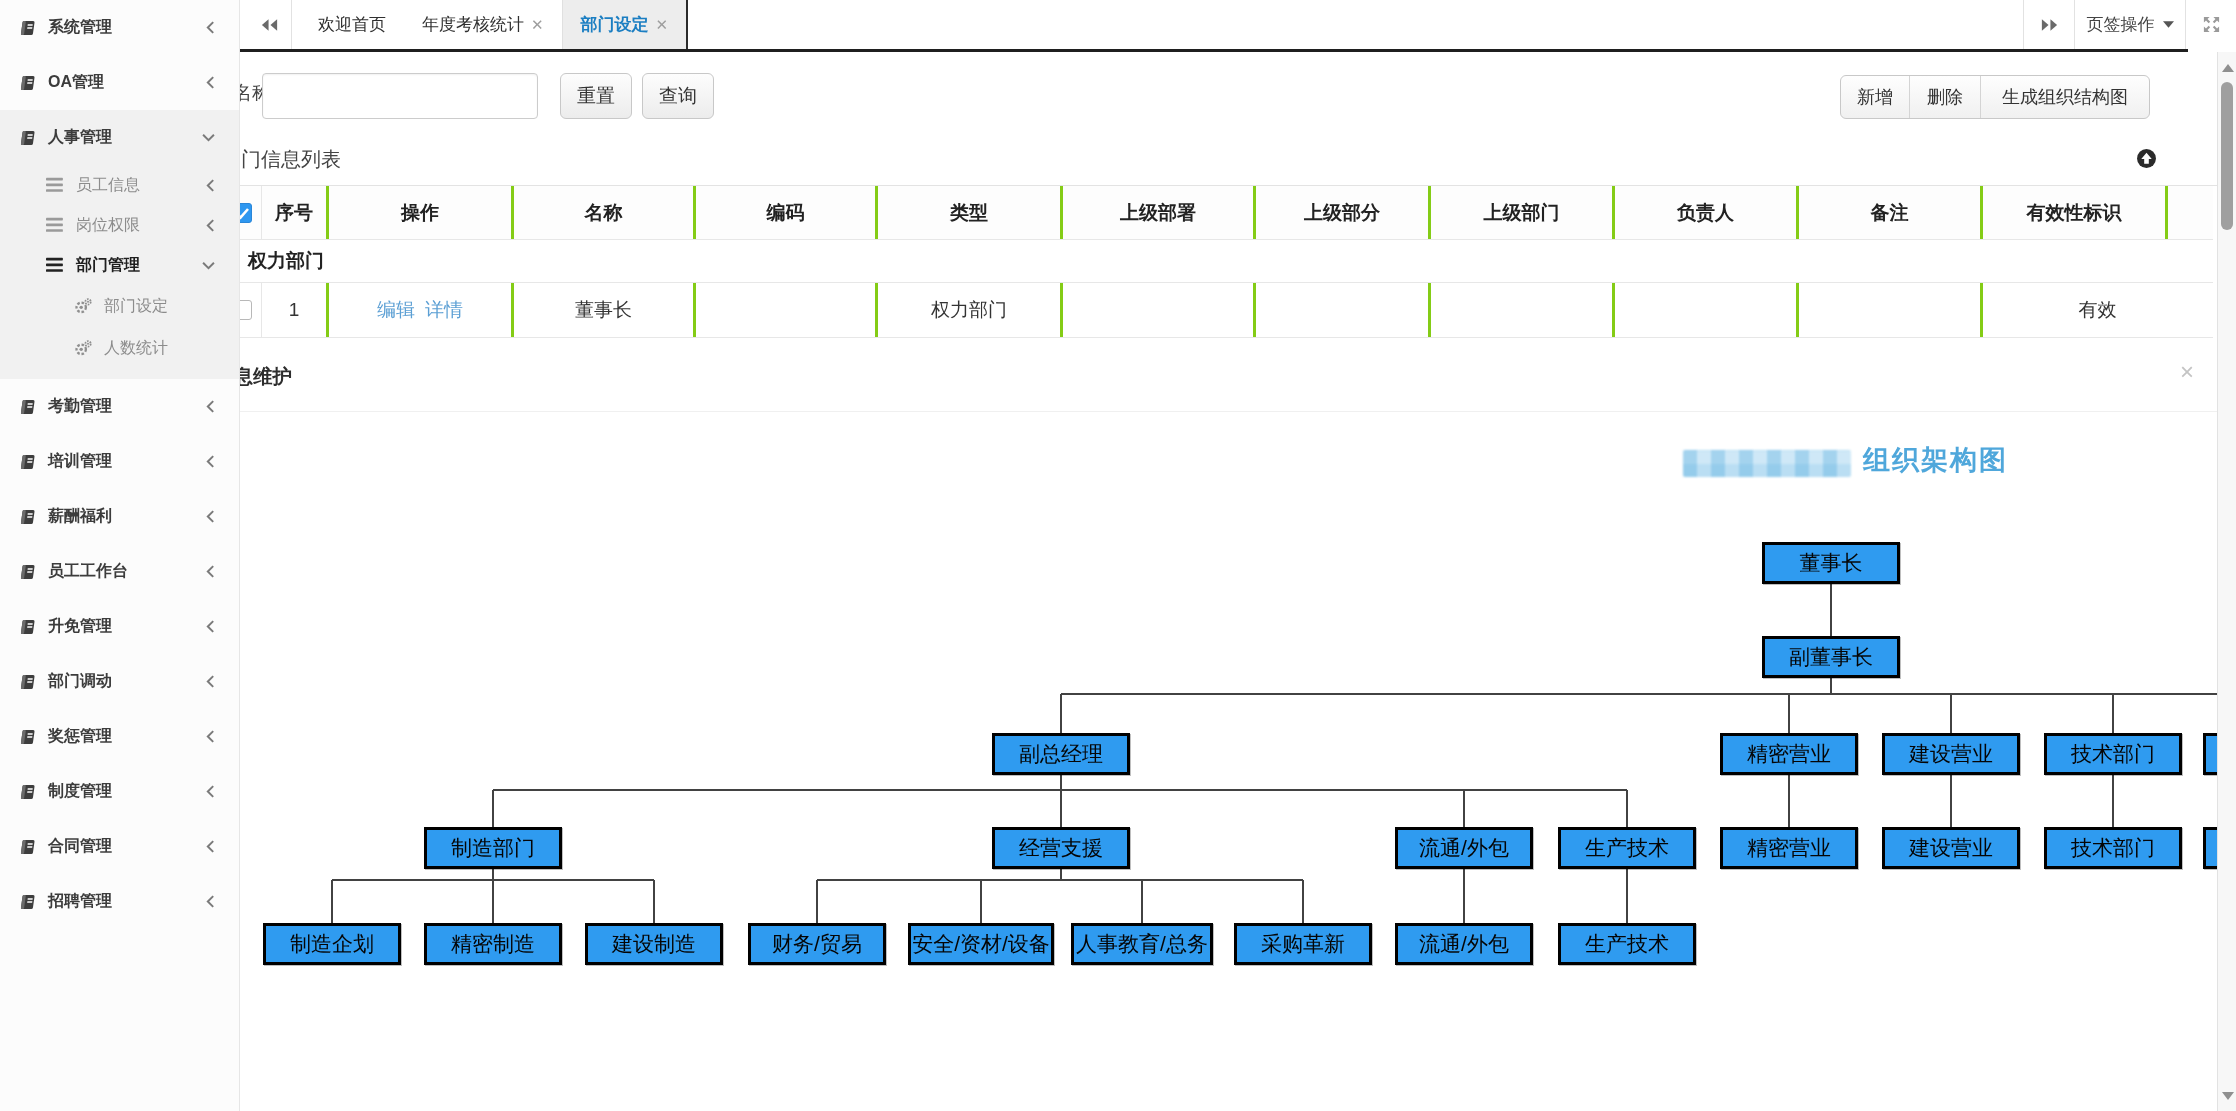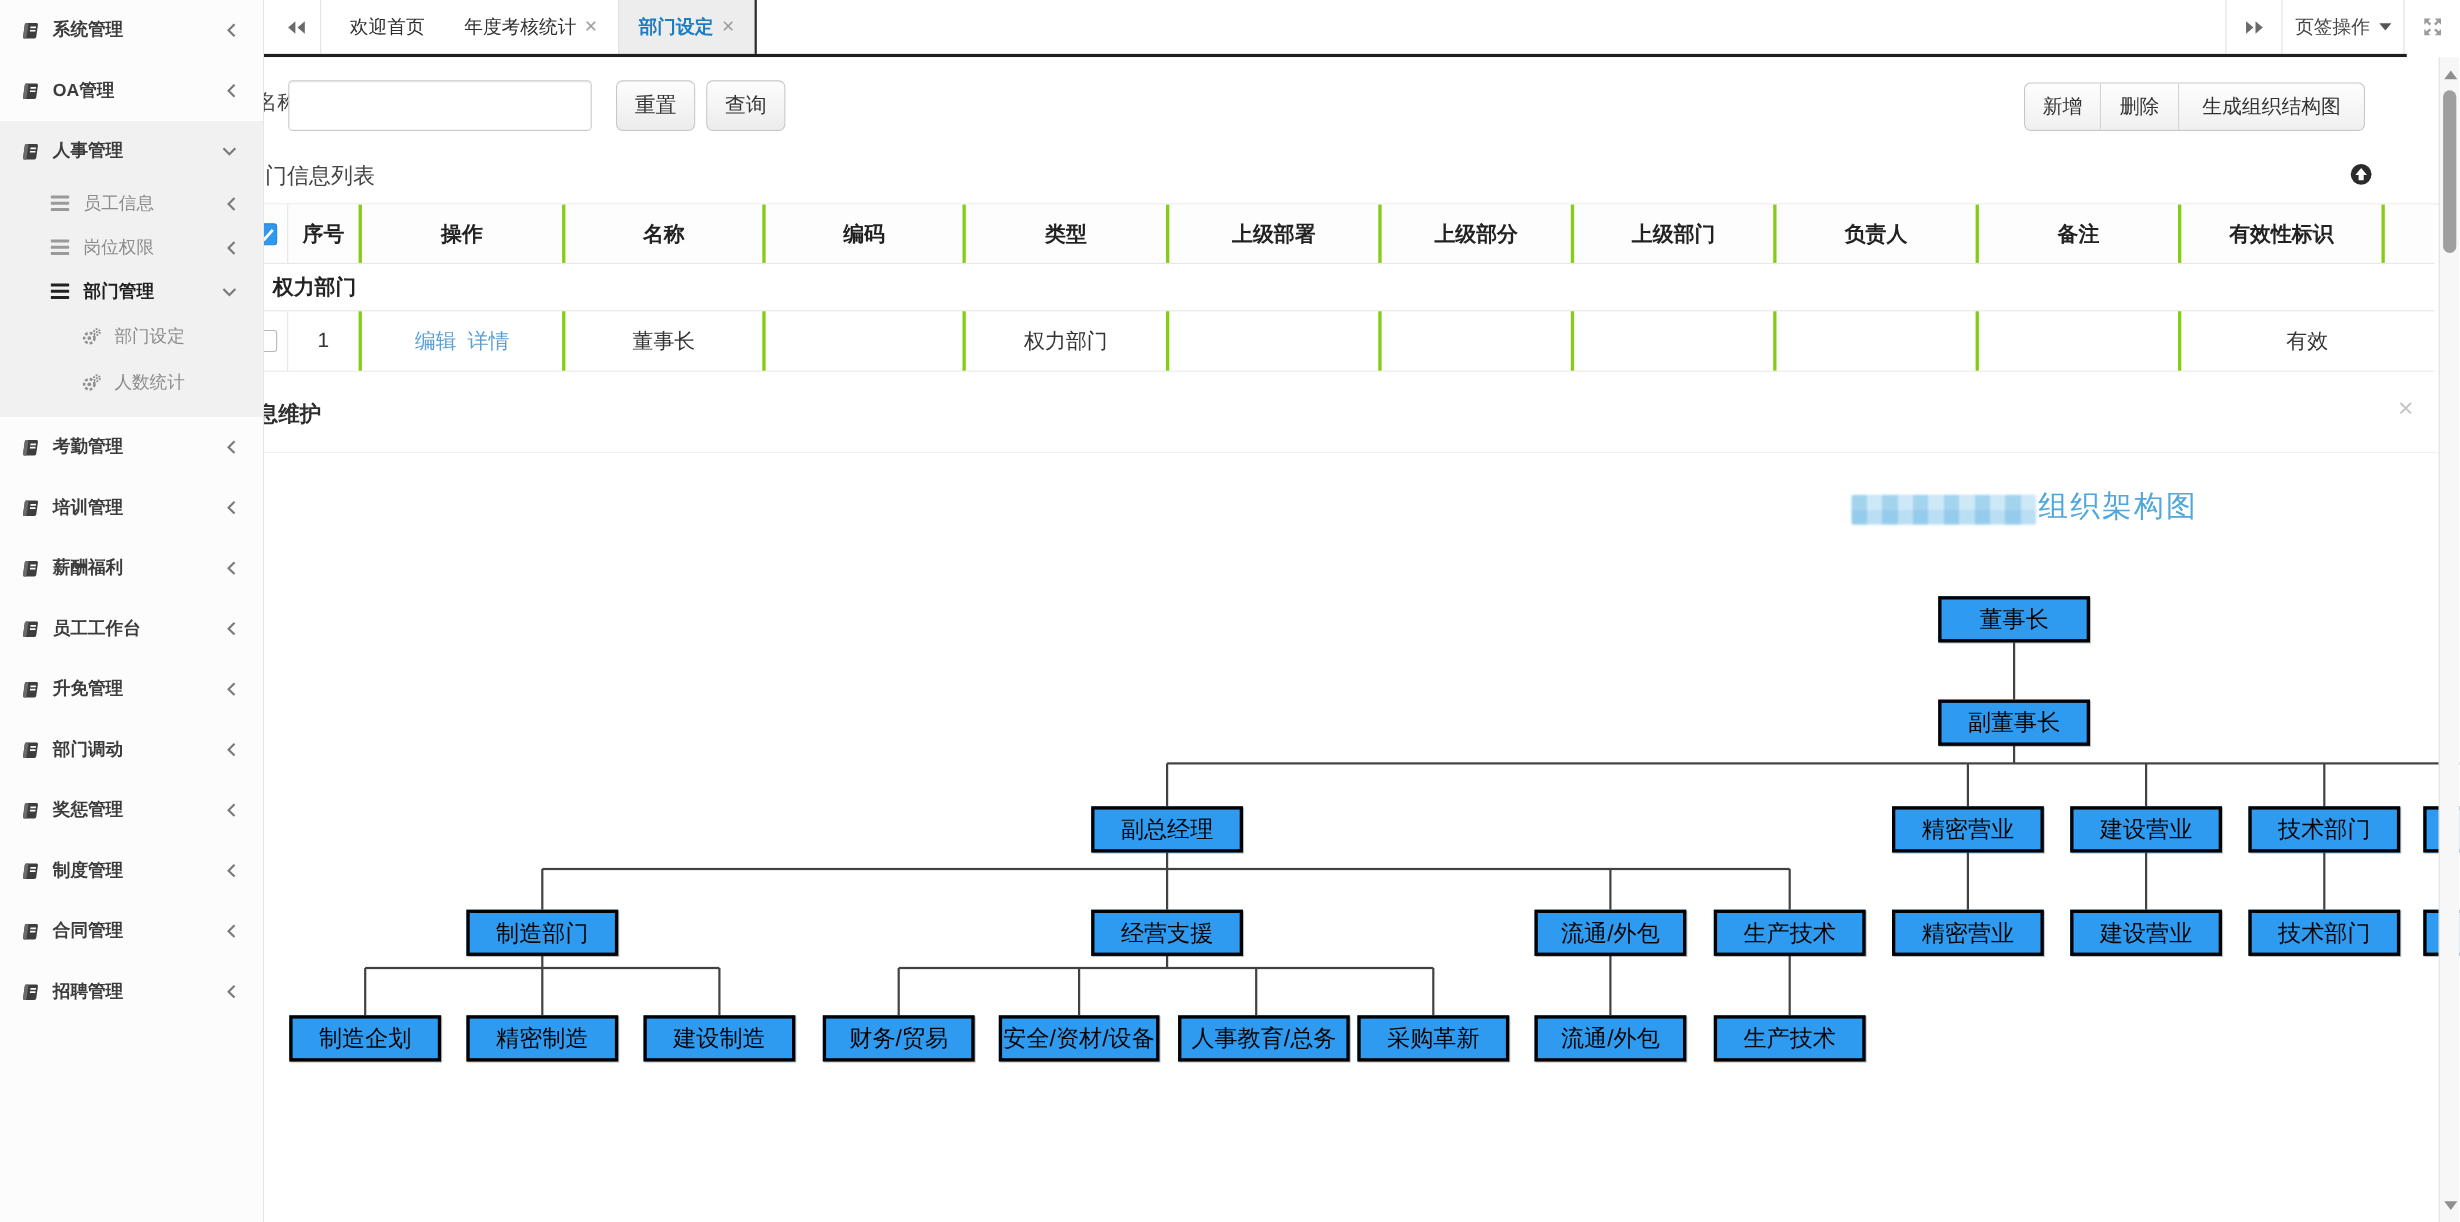--- a/index.html
+++ b/index.html
@@ -69,21 +69,21 @@
   #panel2-title { position:absolute; left:175px; top:25px; font-size:19.5px; font-weight:bold; color:#2e2e2e; }
   #panel2-close { position:absolute; left:2180px; top:22px; font-size:24px; color:#c4c4c4; cursor:pointer; line-height:1; }
 
   
   #orgchart { position:absolute; left:0; top:412px; width:2236px; height:699px; background:#fff; overflow:hidden; }
   #oc-title { position:absolute; left:1683px; top:30px; display:flex; align-items:center; }
   #oc-blur { width:168px; height:27px; margin-top:6px; border-radius:2px; filter:blur(1.2px);
     background:
       repeating-linear-gradient(90deg, rgba(110,185,228,.55) 0 14px, rgba(165,212,240,.35) 14px 28px),
       repeating-linear-gradient(0deg, rgba(140,200,235,.5) 0 13px, rgba(200,230,247,.45) 13px 26px); }
-  #oc-title-text { font-size:27px; color:#4fa7db; margin-left:2px; letter-spacing:2px; }
+  #oc-title-text { font-size:27px; color:#4fa7db; margin-left:12px; letter-spacing:2px;font-weight:bold; }
   .oc-box { position:absolute; height:42px; background:#2f9bf0; border:3px solid #000;
     box-shadow:1px 1px 0 rgba(0,0,0,.25); display:flex; align-items:center; justify-content:center;
     font-size:21px; color:#050505; white-space:nowrap; }
   .oc-line { position:absolute; background:#424242; }
 
   
   #sidebar { position:absolute; left:0; top:0; width:240px; height:1111px; background:#fcfcfc;
     border-right:1px solid #e6e6e6; z-index:100; }
   #side-title { padding:13px 0 0 18px; font-size:17px; color:#9aa0a3; height:48px; }
   .side-item { display:flex; align-items:center; gap:12px; padding:0 24px 0 18px; height:55px;
@@ -281,21 +281,21 @@
         <div class="oc-box" style="left: 1558px; top: 415px; width: 138px;">生产技术</div>
         <div class="oc-box" style="left: 1720px; top: 415px; width: 138px;">精密营业</div>
         <div class="oc-box" style="left: 1882px; top: 415px; width: 138px;">建设营业</div>
         <div class="oc-box" style="left: 2044px; top: 415px; width: 138px;">技术部门</div>
         <div class="oc-box" style="left: 2203px; top: 415px; width: 138px;"></div>
         <div class="oc-box" style="left: 263px; top: 511px; width: 138px;">制造企划</div>
         <div class="oc-box" style="left: 424px; top: 511px; width: 138px;">精密制造</div>
         <div class="oc-box" style="left: 585px; top: 511px; width: 138px;">建设制造</div>
         <div class="oc-box" style="left: 748px; top: 511px; width: 138px;">财务/贸易</div>
         <div class="oc-box" style="left: 908px; top: 511px; width: 146px;">安全/资材/设备</div>
-        <div class="oc-box" style="left: 1071px; top: 511px; width: 156px;">人事教育/总务</div>
+        <div class="oc-box" style="left: 1071px; top: 511px; width: 142px;">人事教育/总务</div>
         <div class="oc-box" style="left: 1234px; top: 511px; width: 138px;">采购革新</div>
         <div class="oc-box" style="left: 1395px; top: 511px; width: 138px;">流通/外包</div>
         <div class="oc-box" style="left: 1558px; top: 511px; width: 138px;">生产技术</div>
       </div>
   </div>
 
   <div id="sidebar">
     <div id="side-menu">
         <div class="side-item">
           <svg class="ic" viewBox="0 0 18 18">

